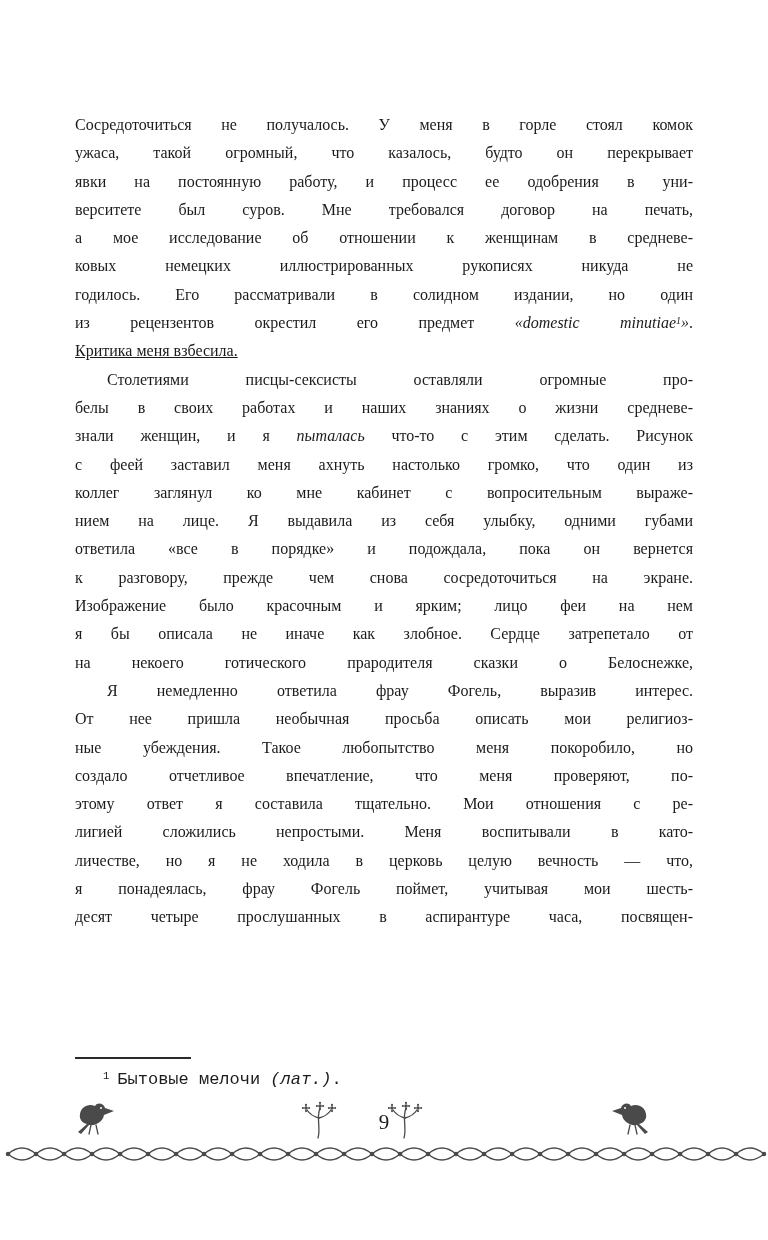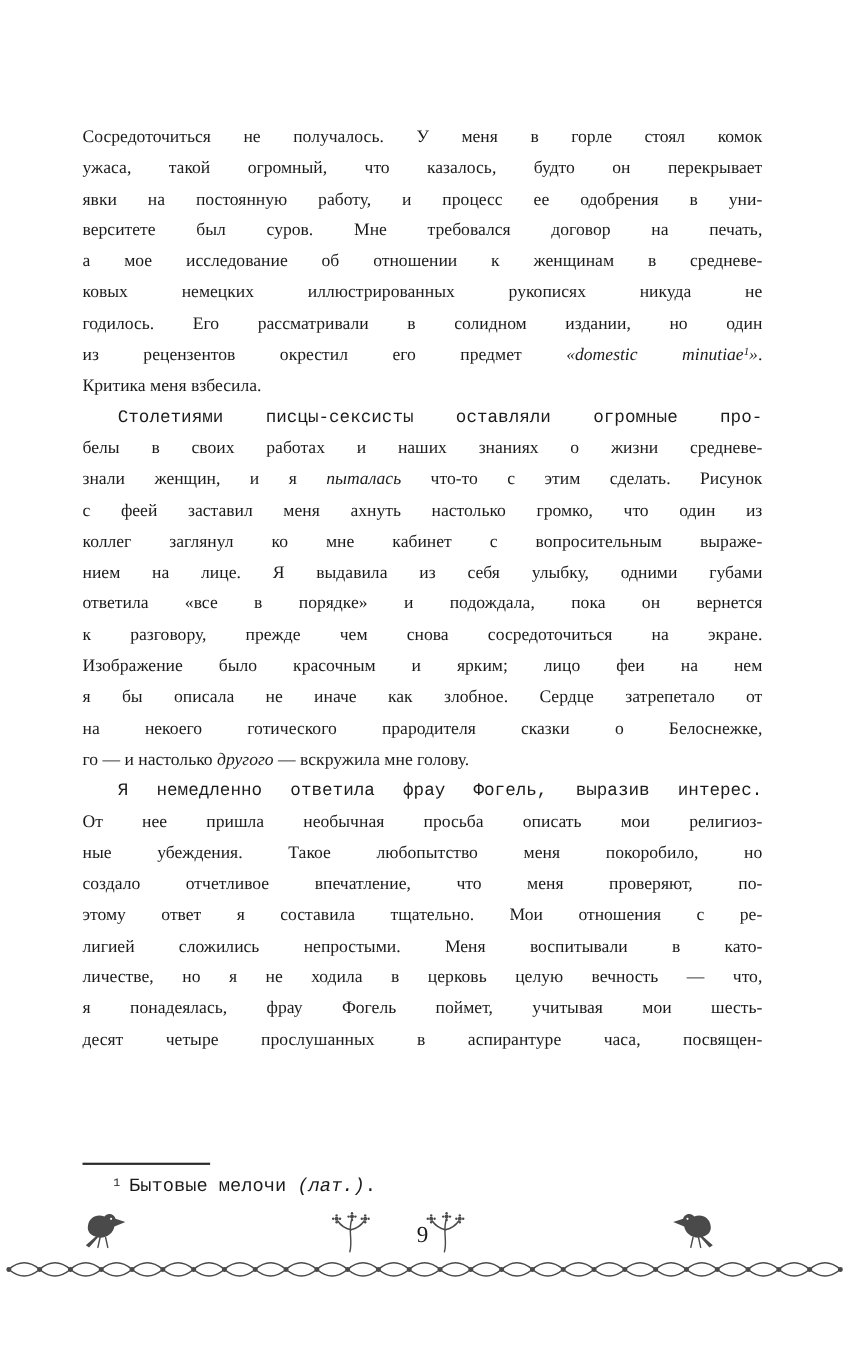--- a/index.html
+++ b/index.html
@@ -18,22 +18,22 @@
     top: 111px;
     width: 618px;
     font-size: 16px;
   }
   .line {
     line-height: 28.3px;
     text-align: justify;
     text-align-last: justify;
     white-space: normal;
   }
-  .line.last { text-align-last: left; }
-  .line.indent { text-indent: 32px; font-family: Liberation Mono, monospace; }
+  .line.last { text-align-last: left; text-decoration: underline; }
+  .line.indent { text-indent: 32px; }
   .it { font-style: italic; }
   .sup {
     font-size: 0.62em;
     vertical-align: 0.45em;
     line-height: 0;
   }
   .footnote-rule {
     position: absolute;
     left: 75px;
     top: 1057px;
@@ -93,21 +93,20 @@
       <div class="line"><span>белы в своих работах и наших знаниях о жизни средневе-</span></div>
       <div class="line"><span>знали женщин, и я </span><span class="it">пыталась</span><span> что-то с этим сделать. Рисунок</span></div>
       <div class="line"><span>с феей заставил меня ахнуть настолько громко, что один из</span></div>
       <div class="line"><span>коллег заглянул ко мне кабинет с вопросительным выраже-</span></div>
       <div class="line"><span>нием на лице. Я выдавила из себя улыбку, одними губами</span></div>
       <div class="line"><span>ответила «все в порядке» и подождала, пока он вернется</span></div>
       <div class="line"><span>к разговору, прежде чем снова сосредоточиться на экране.</span></div>
       <div class="line"><span>Изображение было красочным и ярким; лицо феи на нем</span></div>
       <div class="line"><span>я бы описала не иначе как злобное. Сердце затрепетало от</span></div>
       <div class="line"><span>на некоего готического прародителя сказки о Белоснежке,</span></div>
-      <div class="line last"><span>го — и настолько </span><span class="it">другого</span><span> — вскружила мне голову.</span></div>
       <div class="line indent"><span>Я немедленно ответила фрау Фогель, выразив интерес.</span></div>
       <div class="line"><span>От нее пришла необычная просьба описать мои религиоз-</span></div>
       <div class="line"><span>ные убеждения. Такое любопытство меня покоробило, но</span></div>
       <div class="line"><span>создало отчетливое впечатление, что меня проверяют, по-</span></div>
       <div class="line"><span>этому ответ я составила тщательно. Мои отношения с ре-</span></div>
       <div class="line"><span>лигией сложились непростыми. Меня воспитывали в като-</span></div>
       <div class="line"><span>личестве, но я не ходила в церковь целую вечность — что,</span></div>
       <div class="line"><span>я понадеялась, фрау Фогель поймет, учитывая мои шесть-</span></div>
       <div class="line"><span>десят четыре прослушанных в аспирантуре часа, посвящен-</span></div>
     </main>

